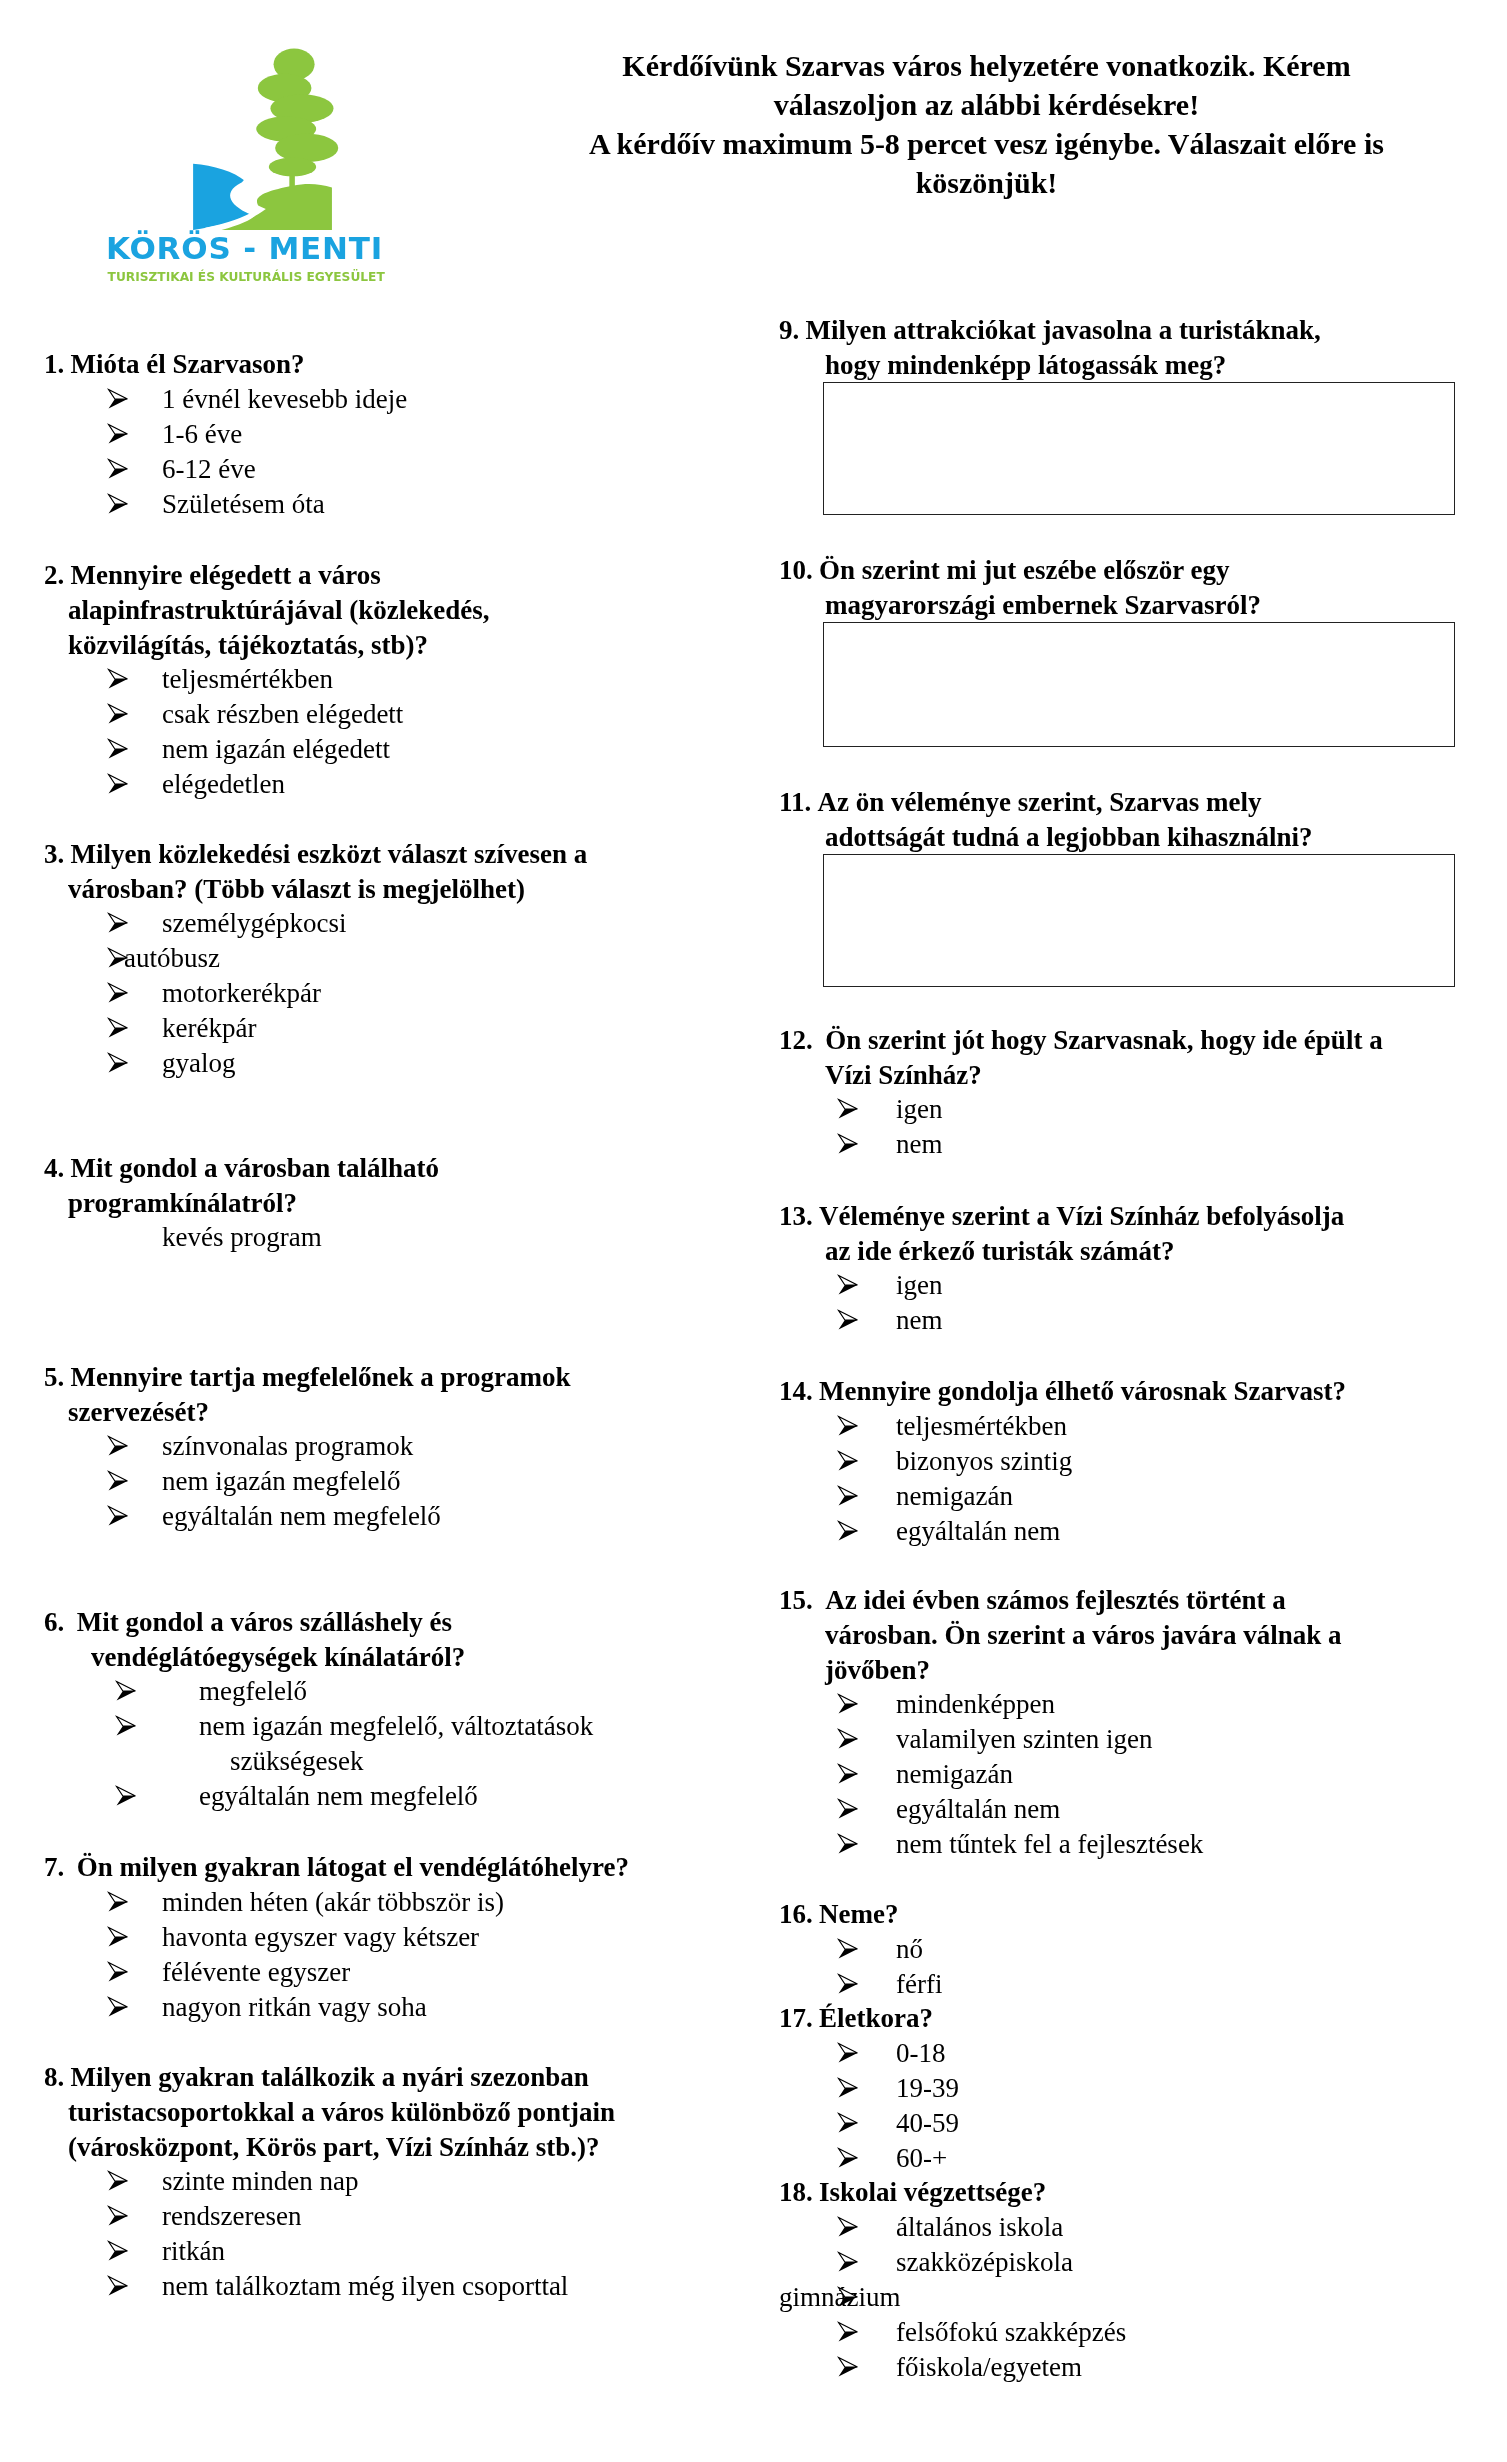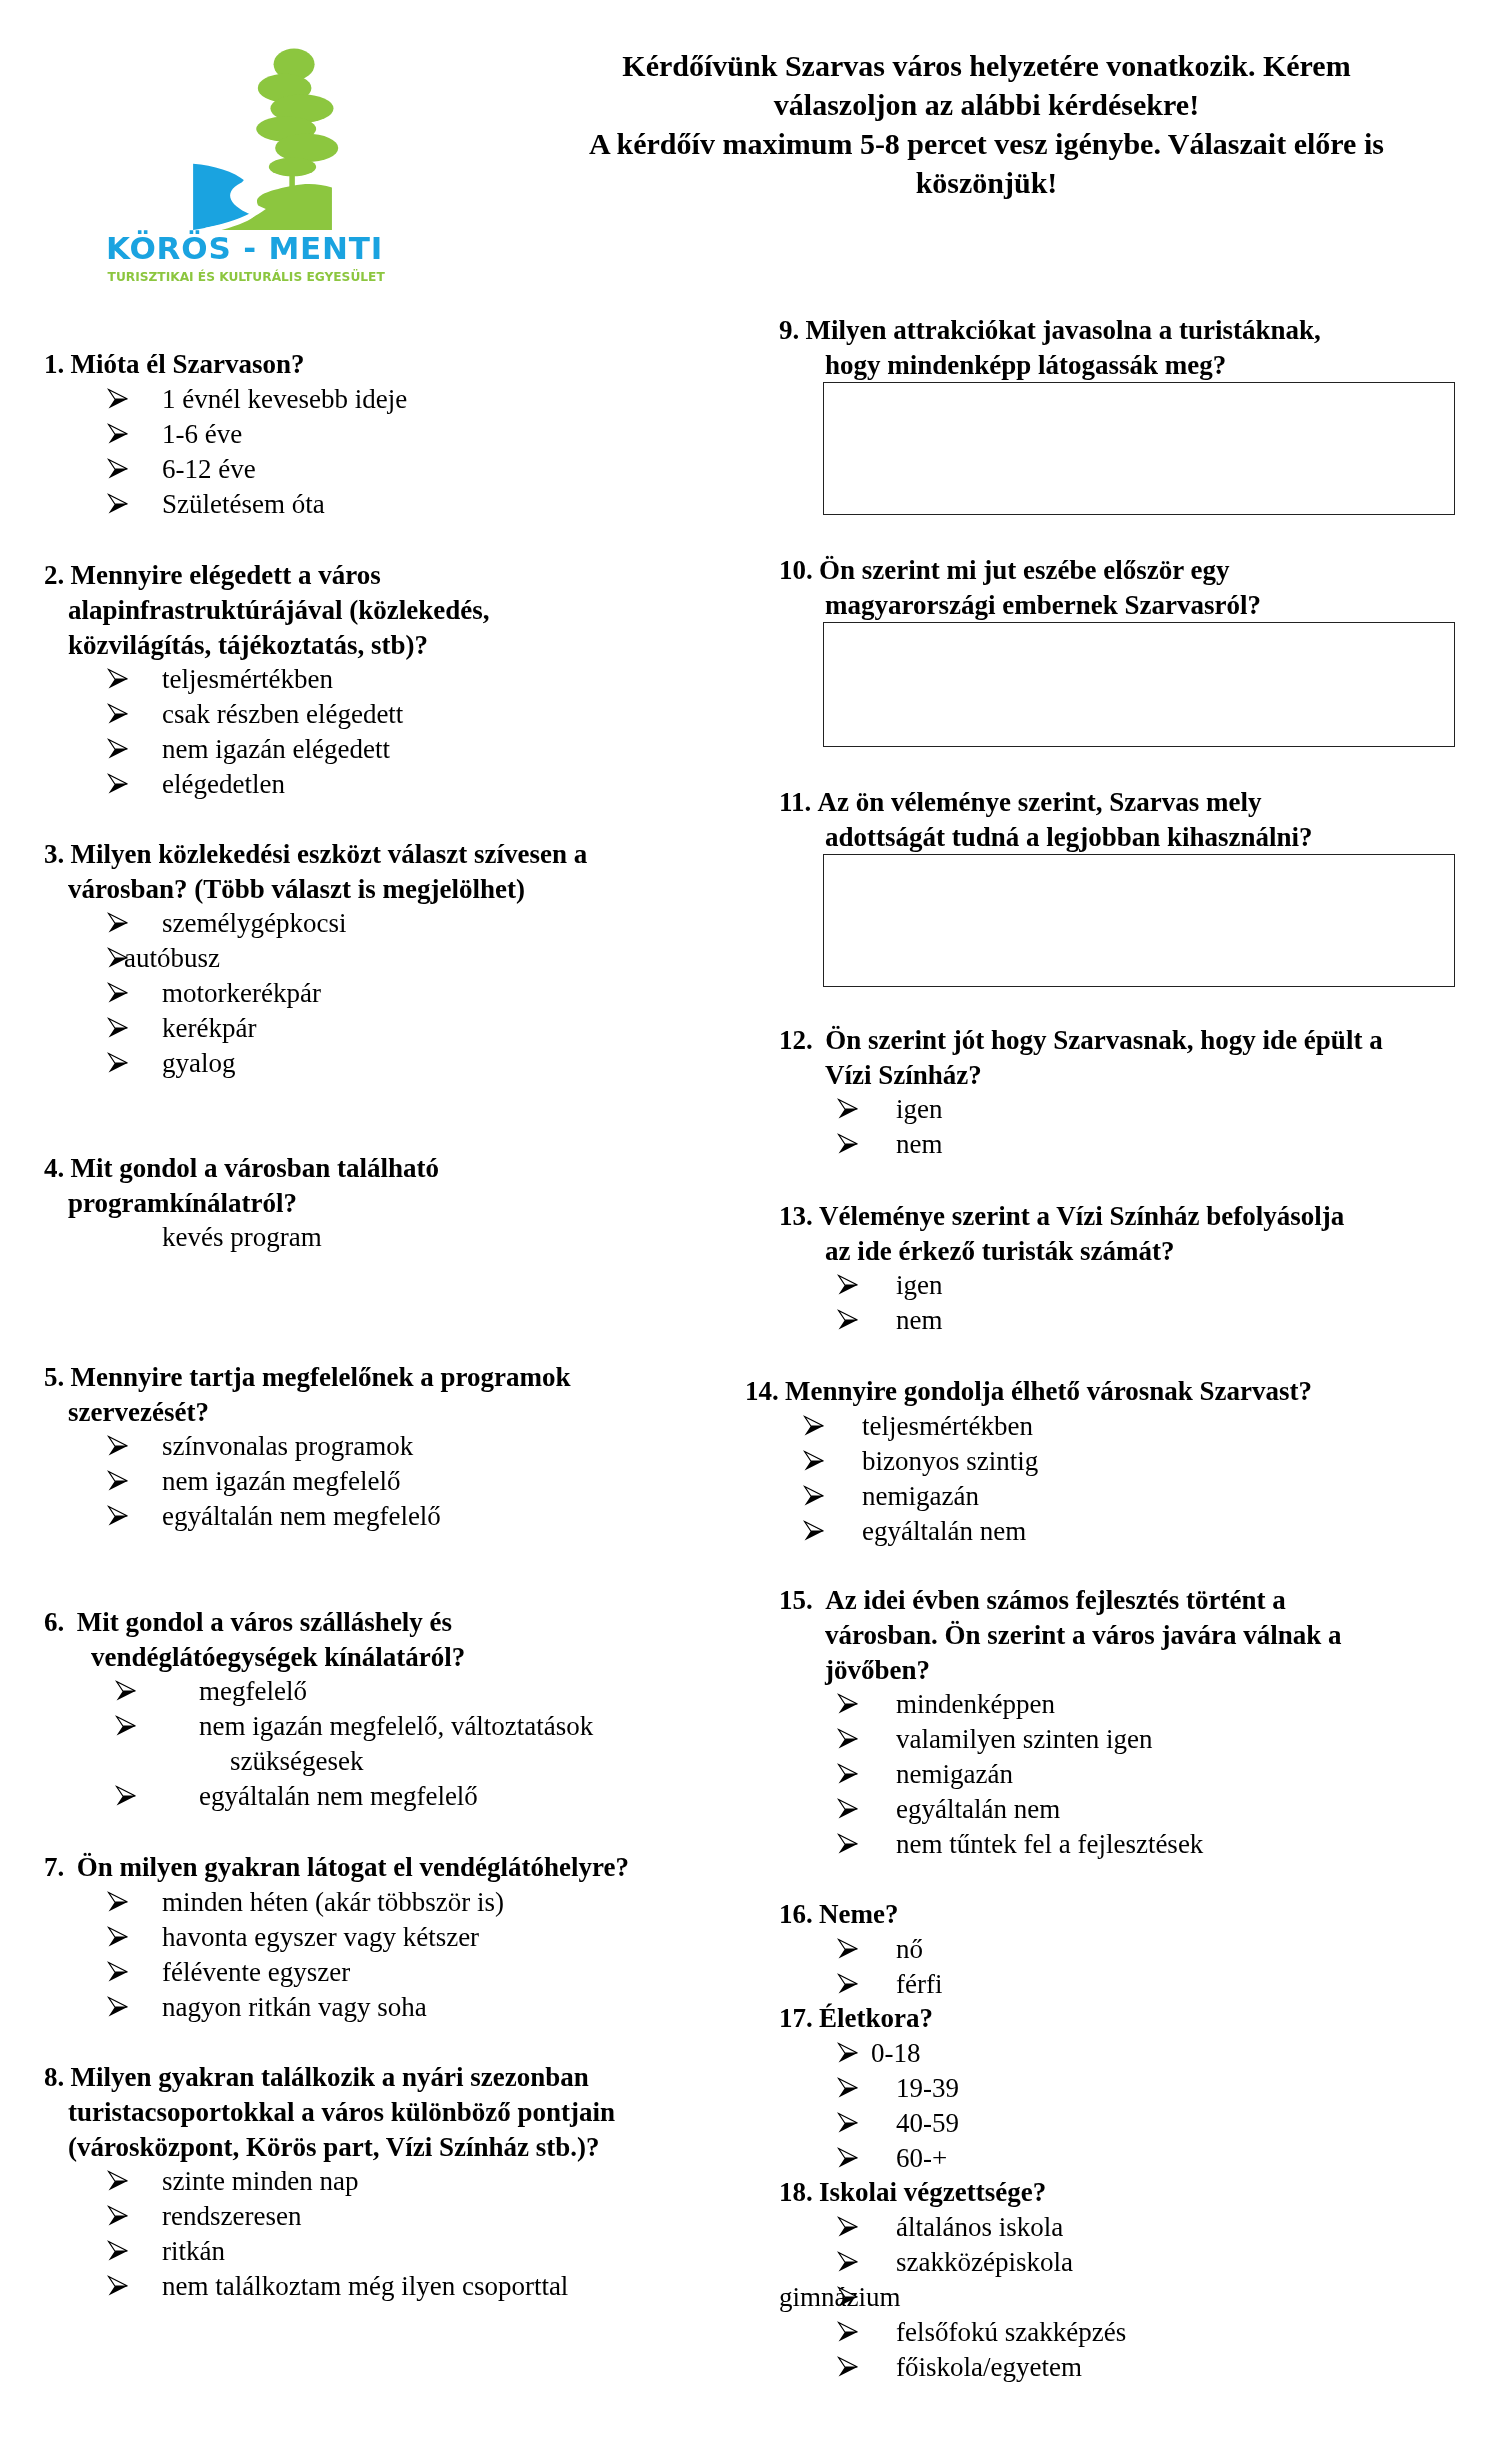--- a/index.html
+++ b/index.html
@@ -334,21 +334,21 @@
     </svg>
   </span><span style="margin-left: 117px;">igen</span></li>
         <li><span class="arrow" style="left: 58px;">
     <svg width="22" height="22" viewBox="0 0 28 28">
       <path d="M2 2 L26 14 L2 26 L10 14 Z" fill="#000"></path>
       <path d="M2 2 L26 14 L10 14 Z" fill="#fff" stroke="#000" stroke-width="1.5" stroke-linejoin="miter"></path>
     </svg>
   </span><span style="margin-left: 117px;">nem</span></li>
       </ul>
     </div>
-    <div class="q" style="left: 745px; top: 1374px; font-family: Liberation Serif, serif;">
+    <div class="q" style="left: 779px; top: 1374px; font-family: Liberation Serif, serif;">
       <div class="qt">
         <div><span class="num" style="margin-right: 6.3px;">14.</span><span>Mennyire gondolja élhető városnak Szarvast?</span></div>
       </div>
       <ul class="opts" style="position: absolute; left: 0px; top: 35px;">
         <li><span class="arrow" style="left: 58px;">
     <svg width="22" height="22" viewBox="0 0 28 28">
       <path d="M2 2 L26 14 L2 26 L10 14 Z" fill="#000"></path>
       <path d="M2 2 L26 14 L10 14 Z" fill="#fff" stroke="#000" stroke-width="1.5" stroke-linejoin="miter"></path>
     </svg>
   </span><span style="margin-left: 117px;">teljesmértékben</span></li>
@@ -433,21 +433,21 @@
     <div class="q" style="left: 779px; top: 2001px;">
       <div class="qt">
         <div><span class="num" style="margin-right: 6.3px;">17.</span><span>Életkora?</span></div>
       </div>
       <ul class="opts" style="position: absolute; left: 0px; top: 35px;">
         <li><span class="arrow" style="left: 58px;">
     <svg width="22" height="22" viewBox="0 0 28 28">
       <path d="M2 2 L26 14 L2 26 L10 14 Z" fill="#000"></path>
       <path d="M2 2 L26 14 L10 14 Z" fill="#fff" stroke="#000" stroke-width="1.5" stroke-linejoin="miter"></path>
     </svg>
-  </span><span style="margin-left: 92px;">0-18</span></li>
+  </span><span style="margin-left: 117px;">0-18</span></li>
         <li><span class="arrow" style="left: 58px;">
     <svg width="22" height="22" viewBox="0 0 28 28">
       <path d="M2 2 L26 14 L2 26 L10 14 Z" fill="#000"></path>
       <path d="M2 2 L26 14 L10 14 Z" fill="#fff" stroke="#000" stroke-width="1.5" stroke-linejoin="miter"></path>
     </svg>
   </span><span style="margin-left: 117px;">19-39</span></li>
         <li><span class="arrow" style="left: 58px;">
     <svg width="22" height="22" viewBox="0 0 28 28">
       <path d="M2 2 L26 14 L2 26 L10 14 Z" fill="#000"></path>
       <path d="M2 2 L26 14 L10 14 Z" fill="#fff" stroke="#000" stroke-width="1.5" stroke-linejoin="miter"></path>

